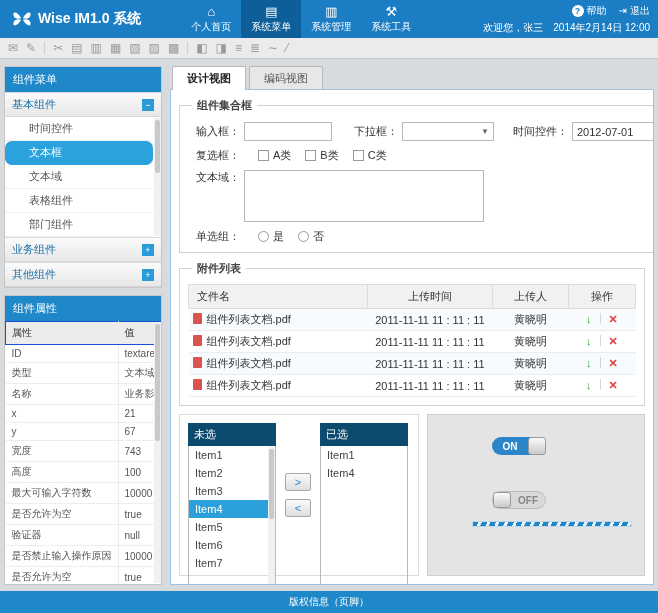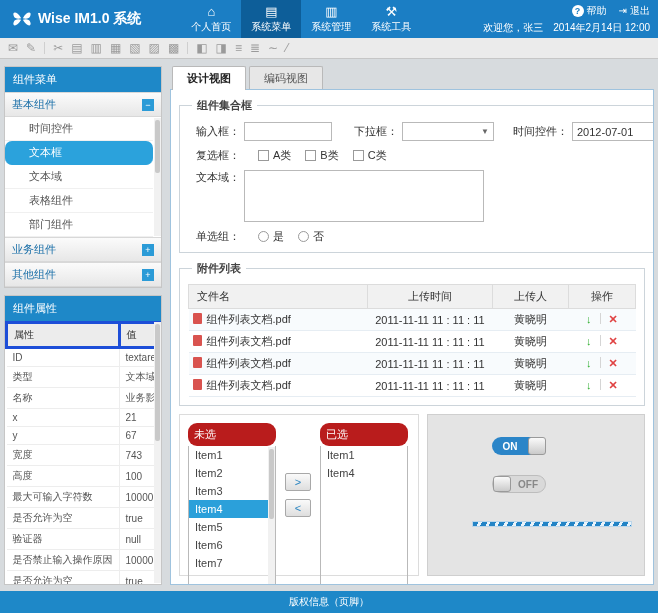--- a/index.html
+++ b/index.html
@@ -34,21 +34,21 @@
   .tgl { width:12px; height:12px; background:#2b9bd7; color:#fff; font-size:9px; line-height:12px; text-align:center; cursor:pointer; }
   .menu-items { position:relative; padding-right:8px; }
   .menu-item { font-size:11px; color:#555; padding:4px 4px 4px 24px; border-bottom:1px solid #f0f0f0; cursor:pointer; }
   .menu-item.selected { background:#2ba2dc; color:#fff; border-bottom-color:#2ba2dc;border-radius:7px; }
   .vscroll { position:absolute; top:1px; right:0; bottom:1px; width:7px; background:#f1f1f1; }
   .vscroll .thumb { position:absolute; top:2px; left:1px; width:5px; height:45%; background:#c9c9c9; border-radius:2px; }
 
   .props-panel { flex:1; min-height:0; display:flex; flex-direction:column; overflow:hidden; }
   .props-wrap { position:relative; flex:1; min-height:0; padding-right:8px; overflow:hidden; }
   .props-table { width:100%; border-collapse:collapse; font-size:10px; }
-  .props-table th { background:#ececec; border:3px solid #1d4ed8; padding:4px 6px; font-weight:normal; color:#333; text-align:left; }
+  .props-table th { background:#ececec; border:1px solid #1d4ed8; padding:4px 6px; font-weight:normal; color:#333; text-align:left; }
   .props-table td { border-bottom:1px solid #ededed; padding:3px 6px; color:#555; white-space:nowrap; overflow:hidden; }
   .props-table td:first-child, .props-table th:first-child { width:84px; border-right:1px solid #ededed; }
 
   
   .main { flex:1; min-width:0; display:flex; flex-direction:column; }
   .tabs { height:23px; flex:none; display:flex; gap:3px; padding-left:2px; }
   .tab { font-size:11px; padding:4px 14px 0; border:1px solid #b9b9b9; border-bottom:none; background:#e7e7e7; color:#555; border-radius:2px 2px 0 0; cursor:pointer; }
   .tab.active { background:#fff; color:#222; font-weight:bold; margin-bottom:-1px; z-index:2; }
   .main-panel { flex:1; min-height:0; background:#fff; border:1px solid #9fc3de; padding:8px; display:flex; flex-direction:column; gap:8px; overflow:hidden; }
 
@@ -82,32 +82,32 @@
   .upload-row { display:flex; align-items:center; gap:8px; margin-top:7px; font-size:11px; }
   .upload-btn { background:#2b9fd9; color:#fff; border:1px solid #1d86bd; border-radius:2px; padding:3px 10px; cursor:pointer; white-space:nowrap; }
   .ptrack { flex:1; height:12px; background:#e7e7e7; position:relative; }
   .pfill { width:45%; height:100%; background:#1f7fc4; }
   .ppct { color:#1f7fc4; font-weight:bold; }
   .phint { color:#666; white-space:nowrap; }
 
   .bottom-row { flex:1; min-height:0; display:flex; gap:8px; }
   .duallist { width:240px; flex:none; background:#fff; border:1px solid #dcdcdc; padding:8px; display:flex; gap:9px; align-items:flex-start; }
   .list-col { width:88px; }
-  .list-hd { background:#b91c1c; color:#fff; font-size:11px; padding:4px 6px;border-radius:9px; }
+  .list-hd { background:#0c4a6e; color:#fff; font-size:11px; padding:4px 6px; }
   .list-body { border:1px solid #b9b9b9; border-top:none; height:158px; position:relative; overflow:hidden; }
   .list-body.scroll { padding-right:7px; }
   .list-item { font-size:11px; color:#444; padding:3px 6px; cursor:pointer; }
   .list-item.selected { background:#2ba0da; color:#fff; }
   .move-col { display:flex; flex-direction:column; gap:8px; justify-content:center; align-self:stretch; }
   .move-btn { width:26px; height:18px; background:linear-gradient(#fafafa,#dedede); border:1px solid #a8a8a8; border-radius:2px; font-size:11px; color:#2b85c0; display:flex; align-items:center; justify-content:center; cursor:pointer; }
 
   .preview { flex:1; background:#e4e4e4; border:1px solid #cfcfcf; position:relative; min-width:0; }
   .switch { position:absolute; width:54px; height:18px; border-radius:9px; display:flex; align-items:center; cursor:pointer; }
   .switch.on { left:64px; top:22px; background:#2b85c8; }
-  .switch.off { left:64px; top:60px; background:#d9d9d9; border:1px solid #bdbdbd; }
+  .switch.off { left:64px; top:76px; background:#d9d9d9; border:1px solid #bdbdbd; }
   .sw-label { flex:1; text-align:center; font-size:10px; font-weight:bold; }
   .switch.on .sw-label { color:#fff; }
   .switch.off .sw-label { color:#888; }
   .knob { width:18px; height:100%; background:linear-gradient(#fafafa,#cacaca); border:1px solid #9a9a9a; border-radius:3px; flex:none; }
   .dashline { position:absolute; left:44px; top:106px; width:160px; height:6px; background:repeating-linear-gradient(115deg,#2384c6 0 5px,#eaf3fa 5px 8px); border:1px solid #bcd6ea; }
 
   
   .footer { height:22px; flex:none; background:#1e88c8; color:#fff; font-size:10px; display:flex; align-items:center; justify-content:center; }
 </style>
 </head>

